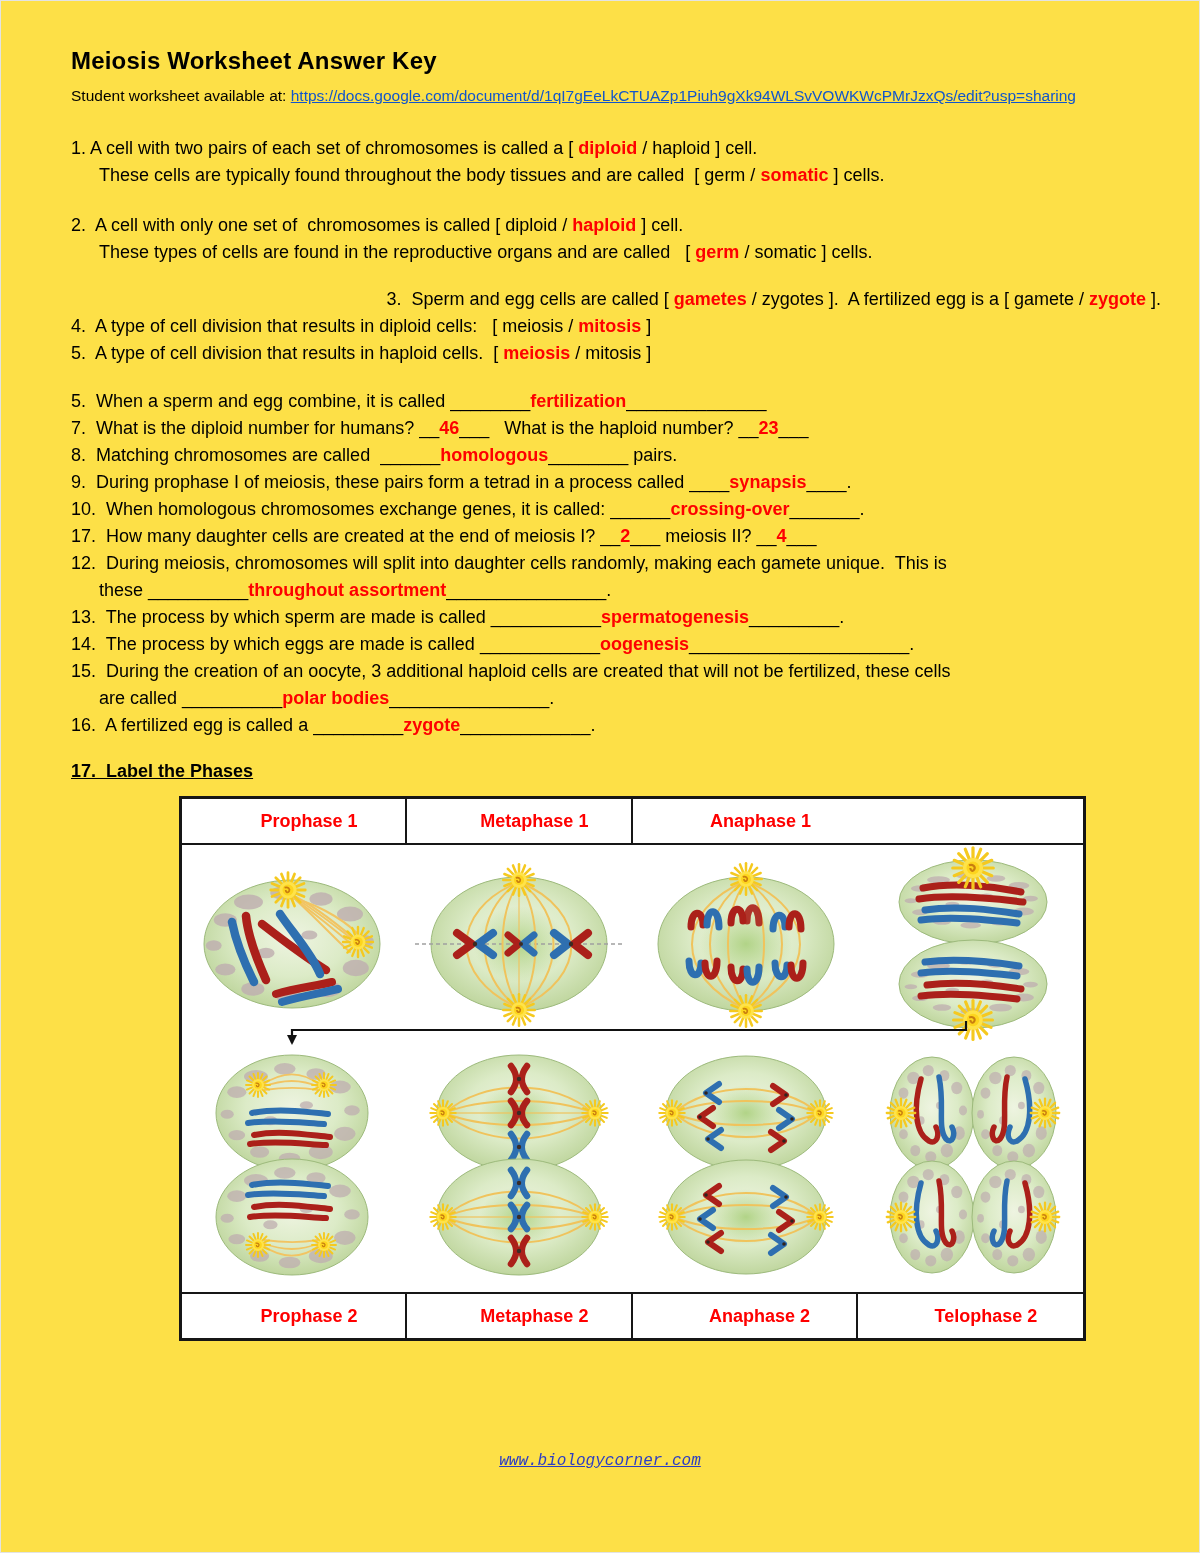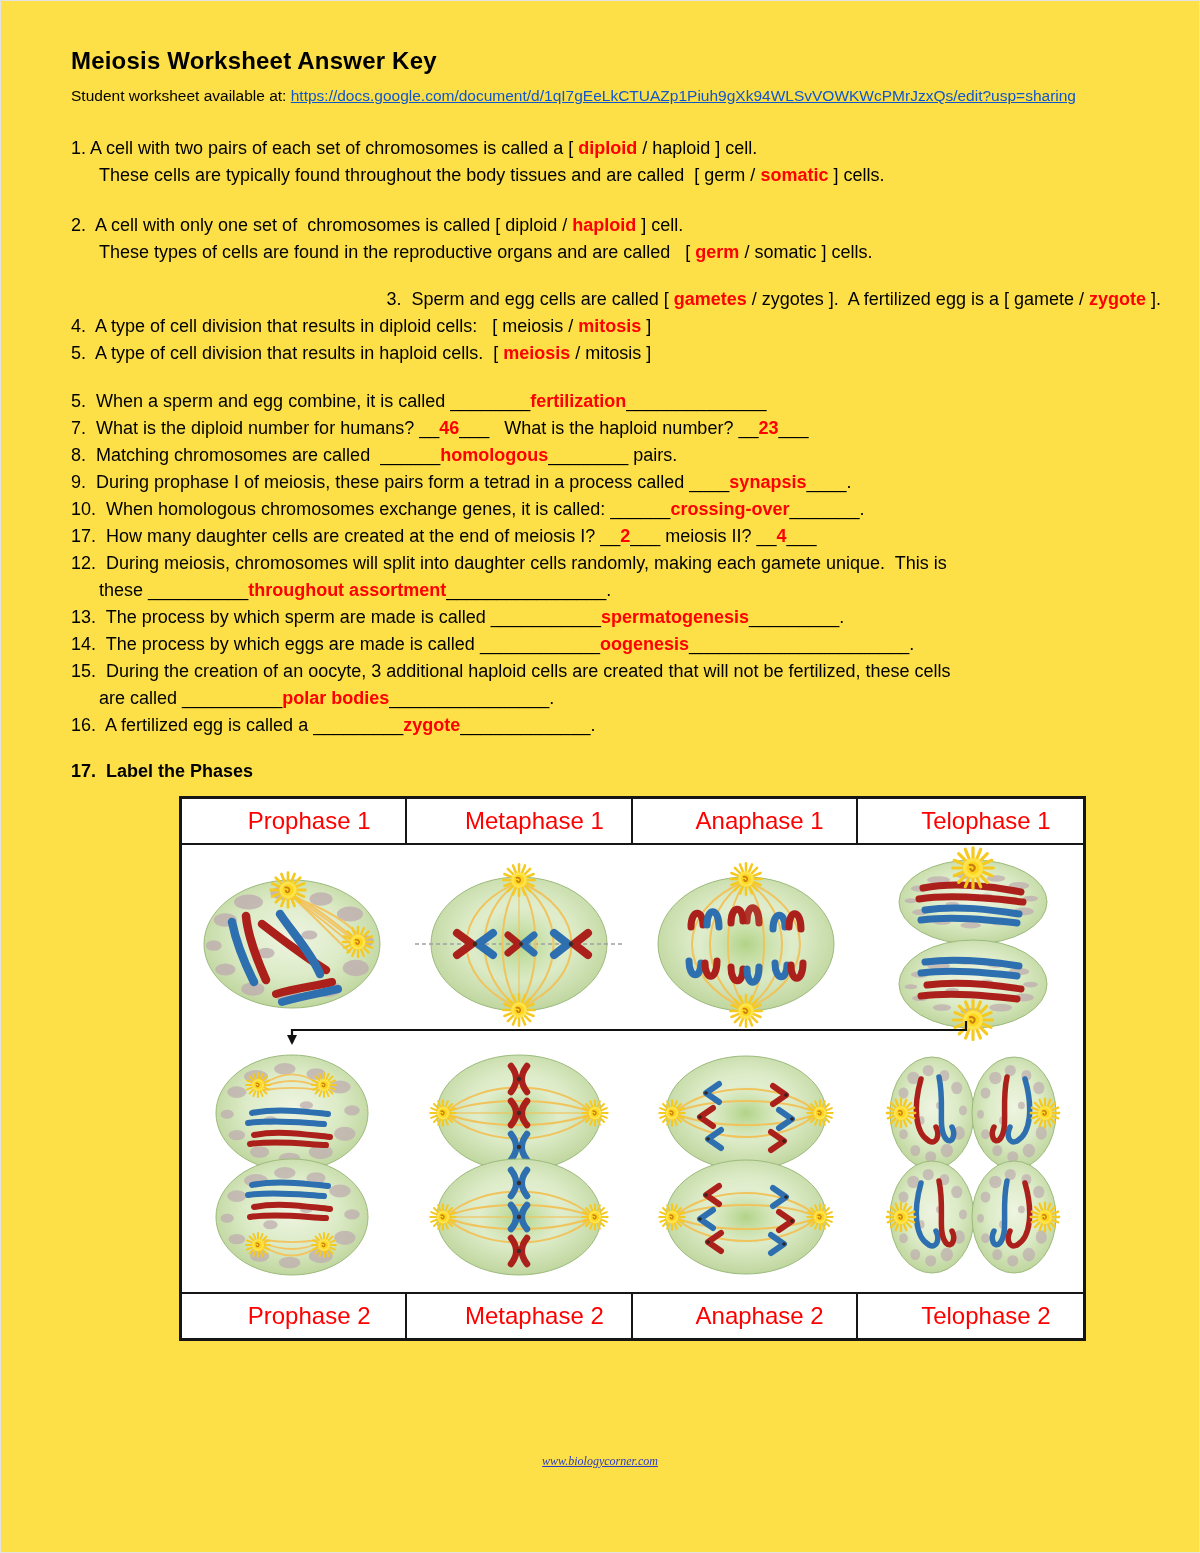--- a/index.html
+++ b/index.html
@@ -5,32 +5,32 @@
   html,body{margin:0;padding:0;background:#ffffff;}
   .page{position:relative;width:1200px;height:1553px;background:#fde047;overflow:hidden;
         font-family:"Liberation Sans",sans-serif;color:#000;border:1px solid #e3e3e3;box-sizing:border-box;}
   .title{position:absolute;left:70px;top:46px;font-size:24px;font-weight:bold;letter-spacing:.2px;}
   .subtitle{position:absolute;left:70px;top:86px;font-size:15.5px;white-space:pre;}
   .subtitle a{color:var(--link_blue,#1155cc);text-decoration:underline;cursor:pointer;}
   .questions{position:absolute;left:70px;top:118px;width:1090px;font-size:18px;margin-top:16px;}
   .qline{white-space:pre;line-height:27px;height:27px;}
   .qline.indent{padding-left:28px;}
   .ans{color:var(--answer_red,#fe0000);font-weight:bold;}
-  .label-heading{position:absolute;left:70px;top:760px;font-size:18px;font-weight:bold;white-space:pre;}
+  .label-heading{position:absolute;left:70px;top:760px;font-size:18px;font-weight:bold;white-space:pre;text-decoration:underline;}
   .phase-table{position:absolute;left:178px;top:795px;width:907px;border:3px solid #161616;box-sizing:border-box;background:#fff;}
   .phase-row{display:grid;grid-template-columns:repeat(4,1fr);height:44px;}
   .phase-row.top{border-bottom:2px solid #161616;}
   .phase-row.bottom{border-top:2px solid #161616;}
-  .phase-cell{display:flex;align-items:center;justify-content:center;font-size:24px;font-weight:normal;
+  .phase-cell{display:flex;align-items:center;justify-content:center;font-size:18px;font-weight:bold;
               color:var(--answer_red,#fe0000);border-right:2px solid #161616;padding-left:31px;}
   .phase-cell:last-child{border-right:none;}
   .diagram{position:relative;height:447px;background:#fff;}
   .diagram svg{position:absolute;left:0;top:0;}
   .footer{position:absolute;left:0;top:1450px;width:100%;text-align:center;}
-  .footer a{font-family:Liberation Serif, serif;font-style:italic;font-size:12px;
+  .footer a{font-family:Liberation Mono, monospace;font-style:italic;font-size:16px;
             color:var(--footer_blue,#2b3cc4);text-decoration:underline;cursor:pointer;}
 </style>
 </head>
 <body>
 
 <div class="page" style="--answer_red: #fe0000; --link_blue: #1155cc; --footer_blue: #2b3cc4; --cell_green: #b9d29a; --spindle_yellow: #f0c35c; --chromosome_red: #ab201a; --chromosome_blue: #2e6fb0;">
 
   <div class="title">Meiosis Worksheet Answer Key</div>
 
   <div class="subtitle"><span>Student worksheet available at: </span><a>https://docs.google.com/document/d/1qI7gEeLkCTUAZp1Piuh9gXk94WLSvVOWKWcPMrJzxQs/edit?usp=sharing</a></div>
@@ -58,21 +58,20 @@
       <div class="qline"><span>16.  A fertilized egg is called a _________</span><span class="ans">zygote</span><span>_____________.</span></div>
     </div>
 
   <div class="label-heading">17.  Label the Phases</div>
 
   <div class="phase-table">
     <div class="phase-row top">
         <div class="phase-cell">Prophase 1</div>
         <div class="phase-cell">Metaphase 1</div>
         <div class="phase-cell">Anaphase 1</div>
-        <div class="phase-cell">Telophase 1</div>
       </div>
 
     <div class="diagram">
       <svg width="901" height="447" viewBox="0 0 901 447" xmlns="http://www.w3.org/2000/svg" xmlns:xlink="http://www.w3.org/1999/xlink">
         <defs>
           <radialGradient id="cg" cx="50%" cy="45%" r="68%">
             <stop offset="0%" stop-color="#eef4e1"></stop>
             <stop offset="45%" stop-color="#dcebc7"></stop>
             <stop offset="78%" stop-color="#c2d8a2"></stop>
             <stop offset="100%" stop-color="#a6c184"></stop>

